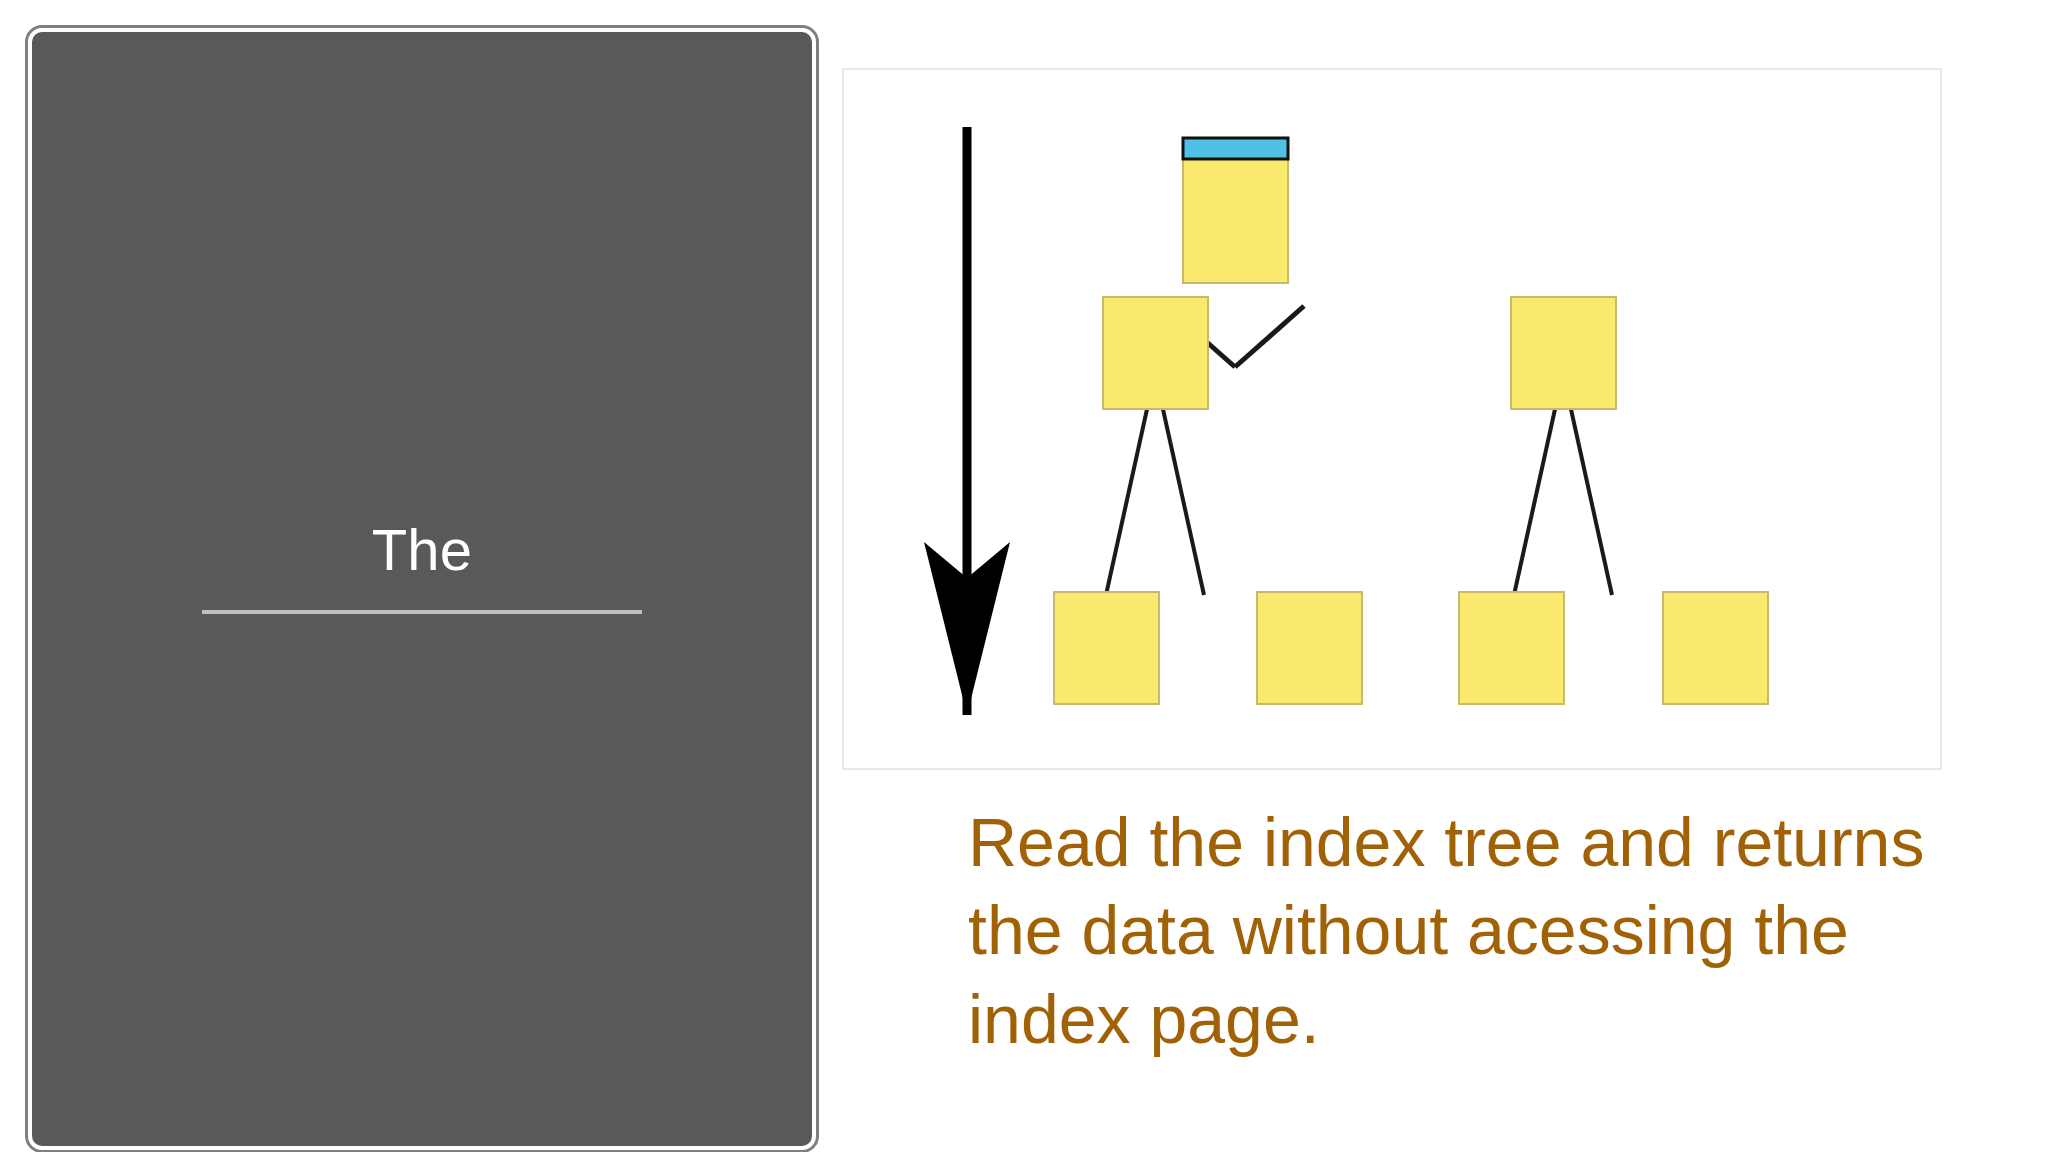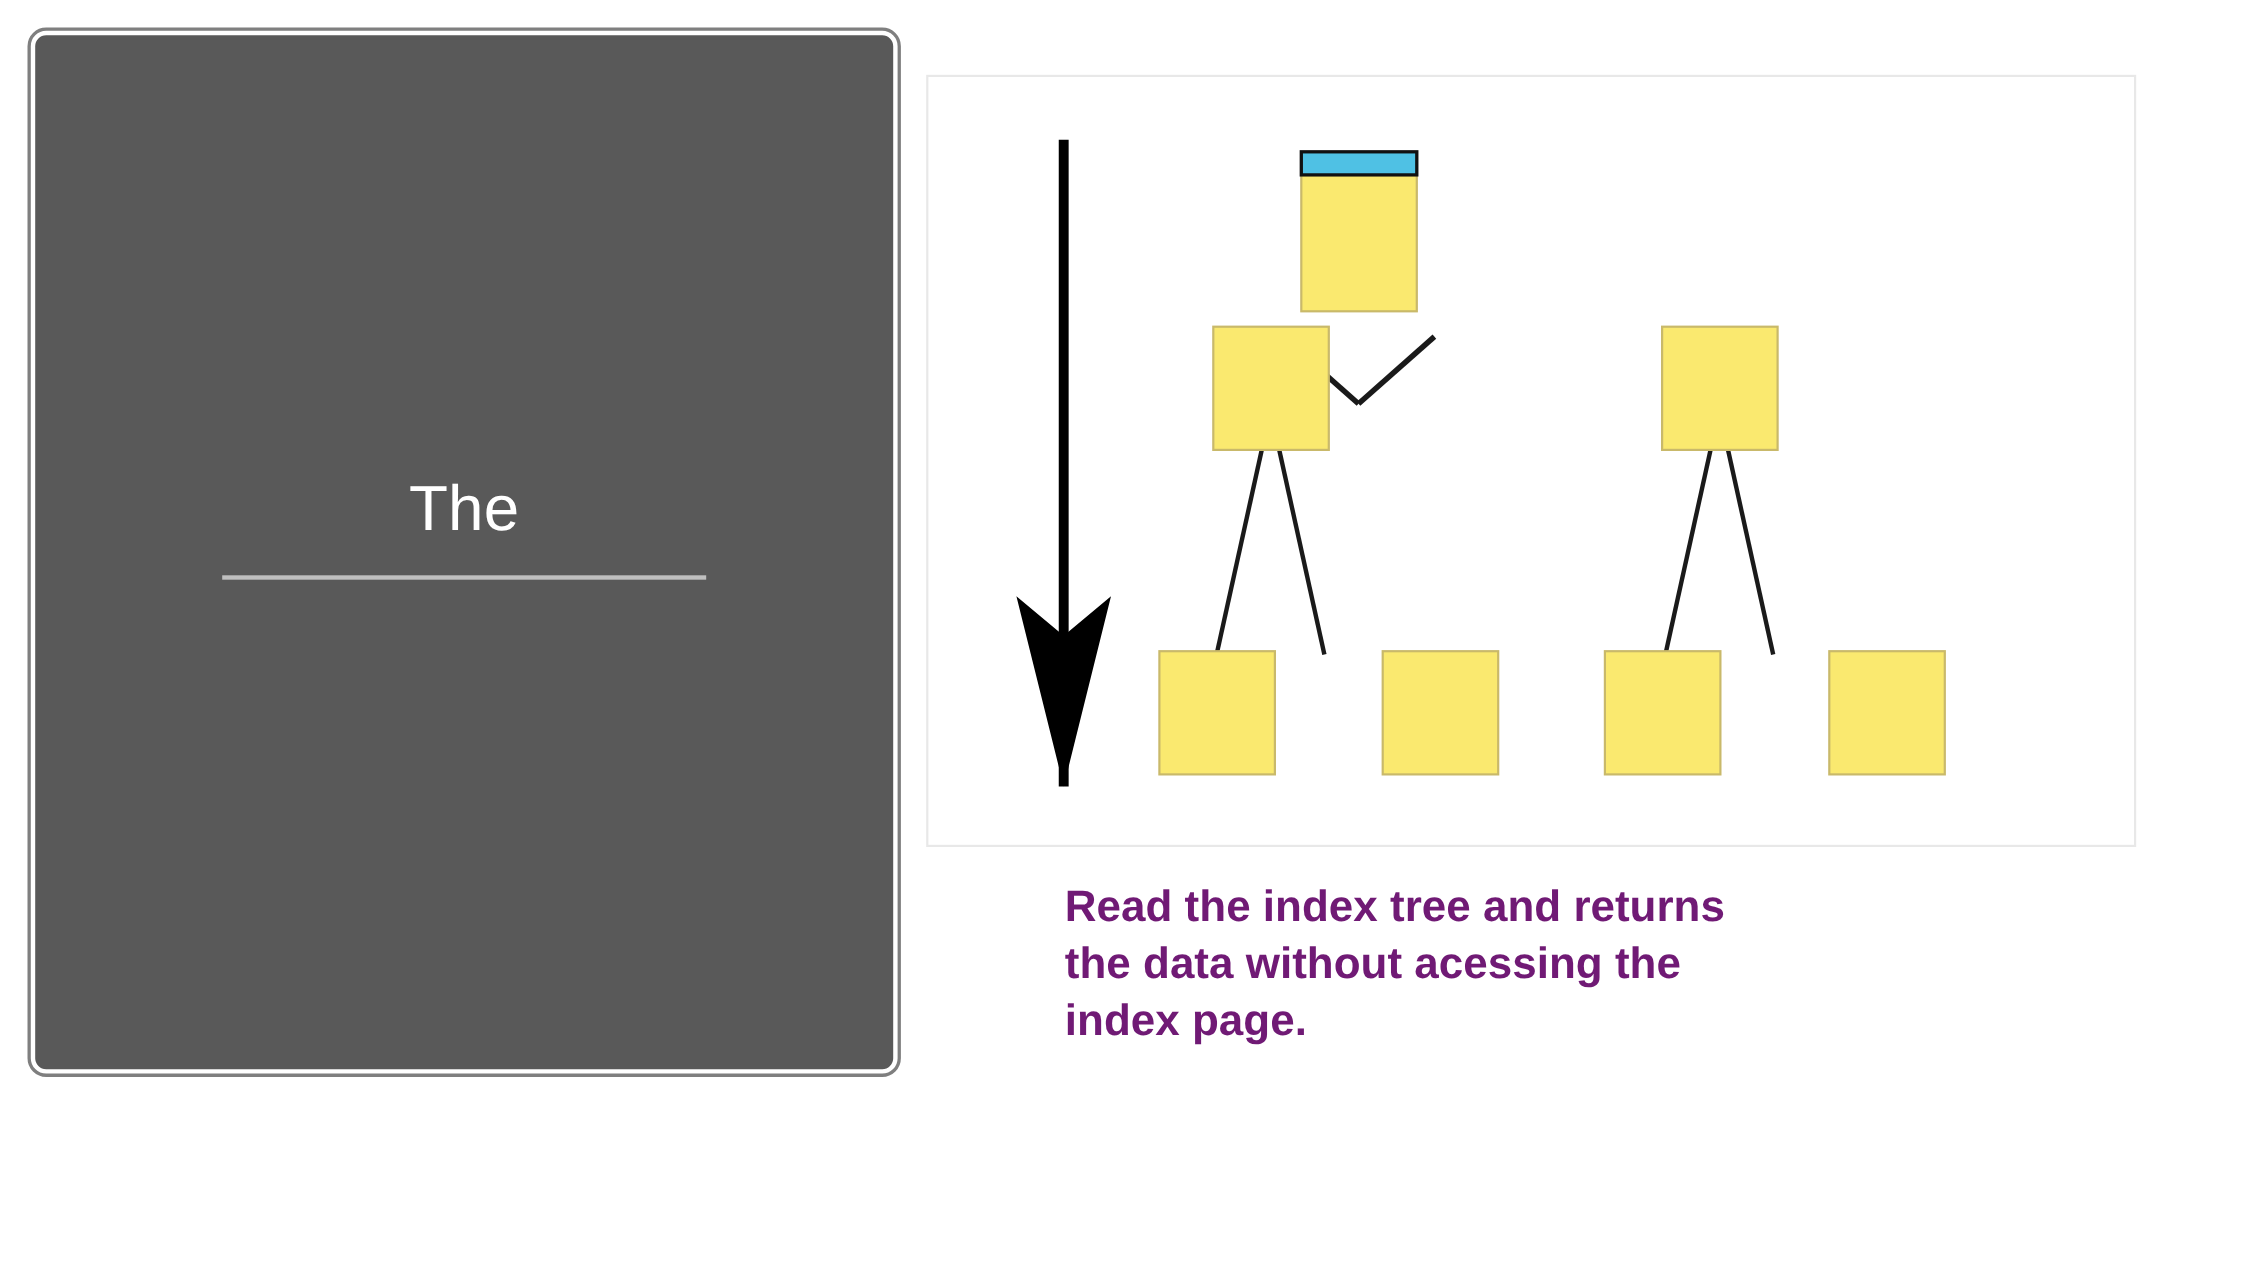--- a/index.html
+++ b/index.html
@@ -14,21 +14,21 @@
     overflow: hidden;
     font-family: "Liberation Sans", sans-serif;
   }
 
   
   #title-panel {
     position: absolute;
     left: 28px;
     top: 28px;
     width: 788px;
-    height: 948px;
+    height: 1122px;
     box-sizing: border-box;
     background: #595959;
     border: 4px solid #ffffff;
     outline: 3px solid #7f7f7f;
     border-radius: 14px;
     display: flex;
     flex-direction: column;
     align-items: center;
     justify-content: center;
   }
@@ -73,24 +73,24 @@
   }
 
   
   #caption {
     position: absolute;
     left: 968px;
     top: 798px;
     width: 940px;
   }
   .caption-line {
-    color: #701a75;
-    font-size: 40px;
+    color: #a16207;
+    font-size: 68px;
     line-height: 1.30;
-    font-weight: 700;
+    font-weight: 400;
     white-space: nowrap;
   }
 </style>
 </head>
 <body>
 
 <div id="title-panel">
   <div id="title-block">
     <div class="title-line">The</div>
     <div id="title-rule"></div>

